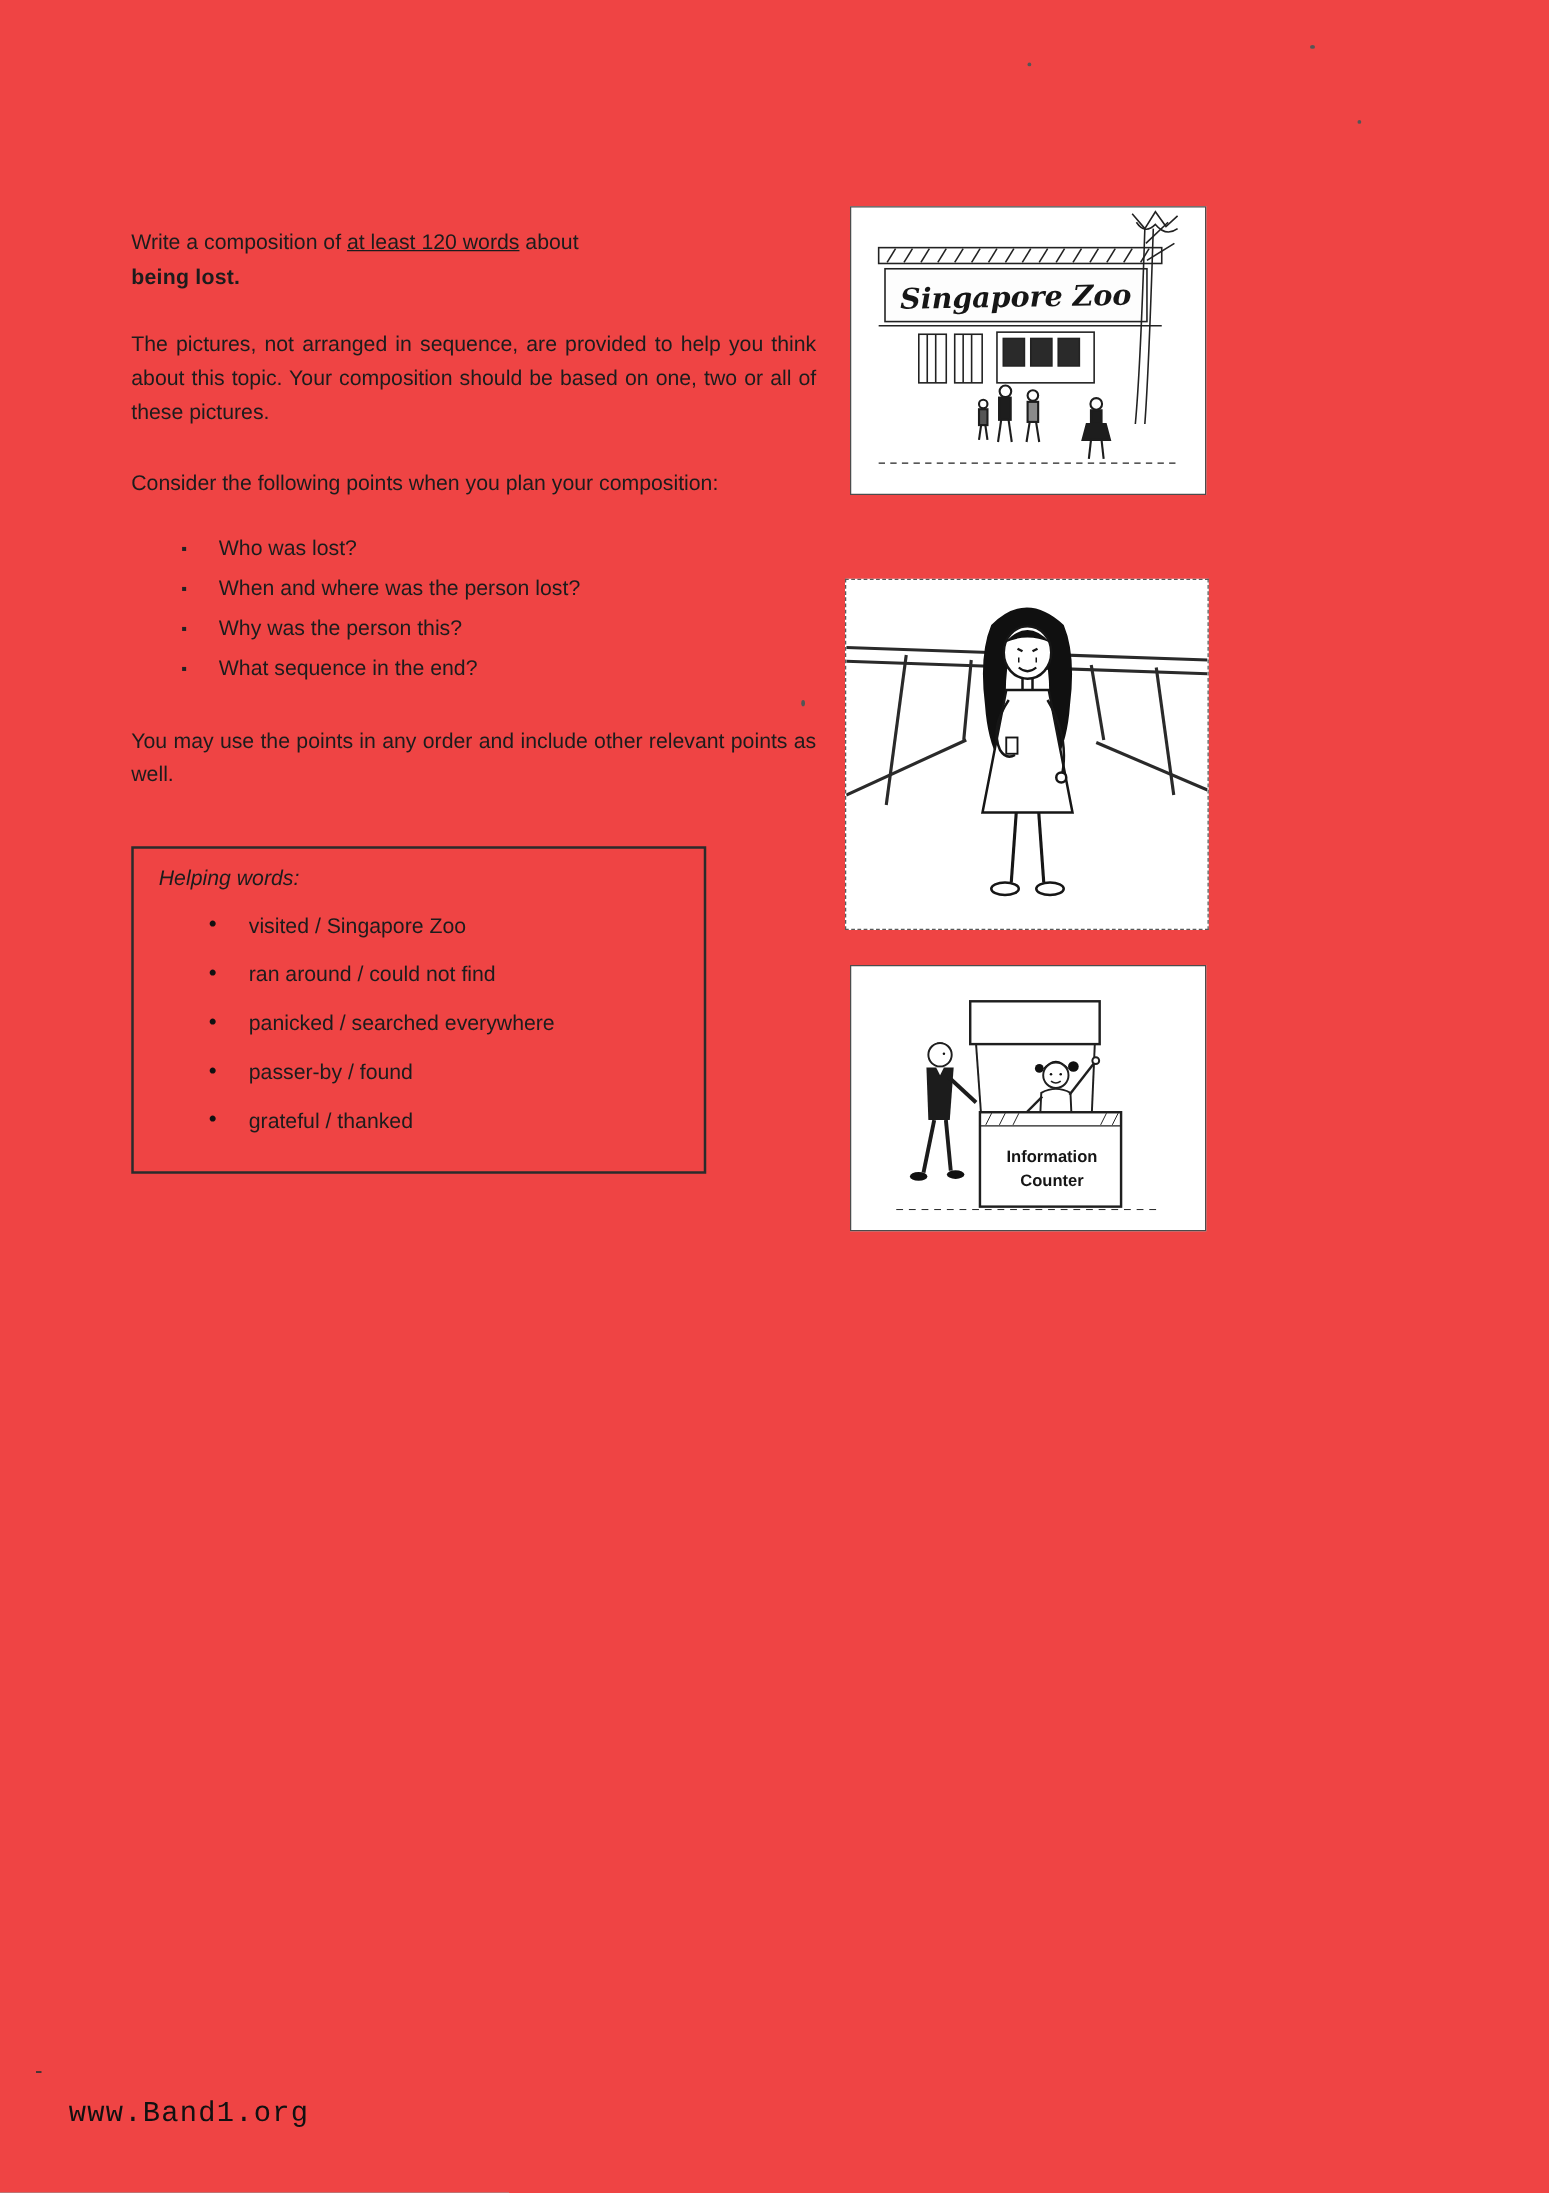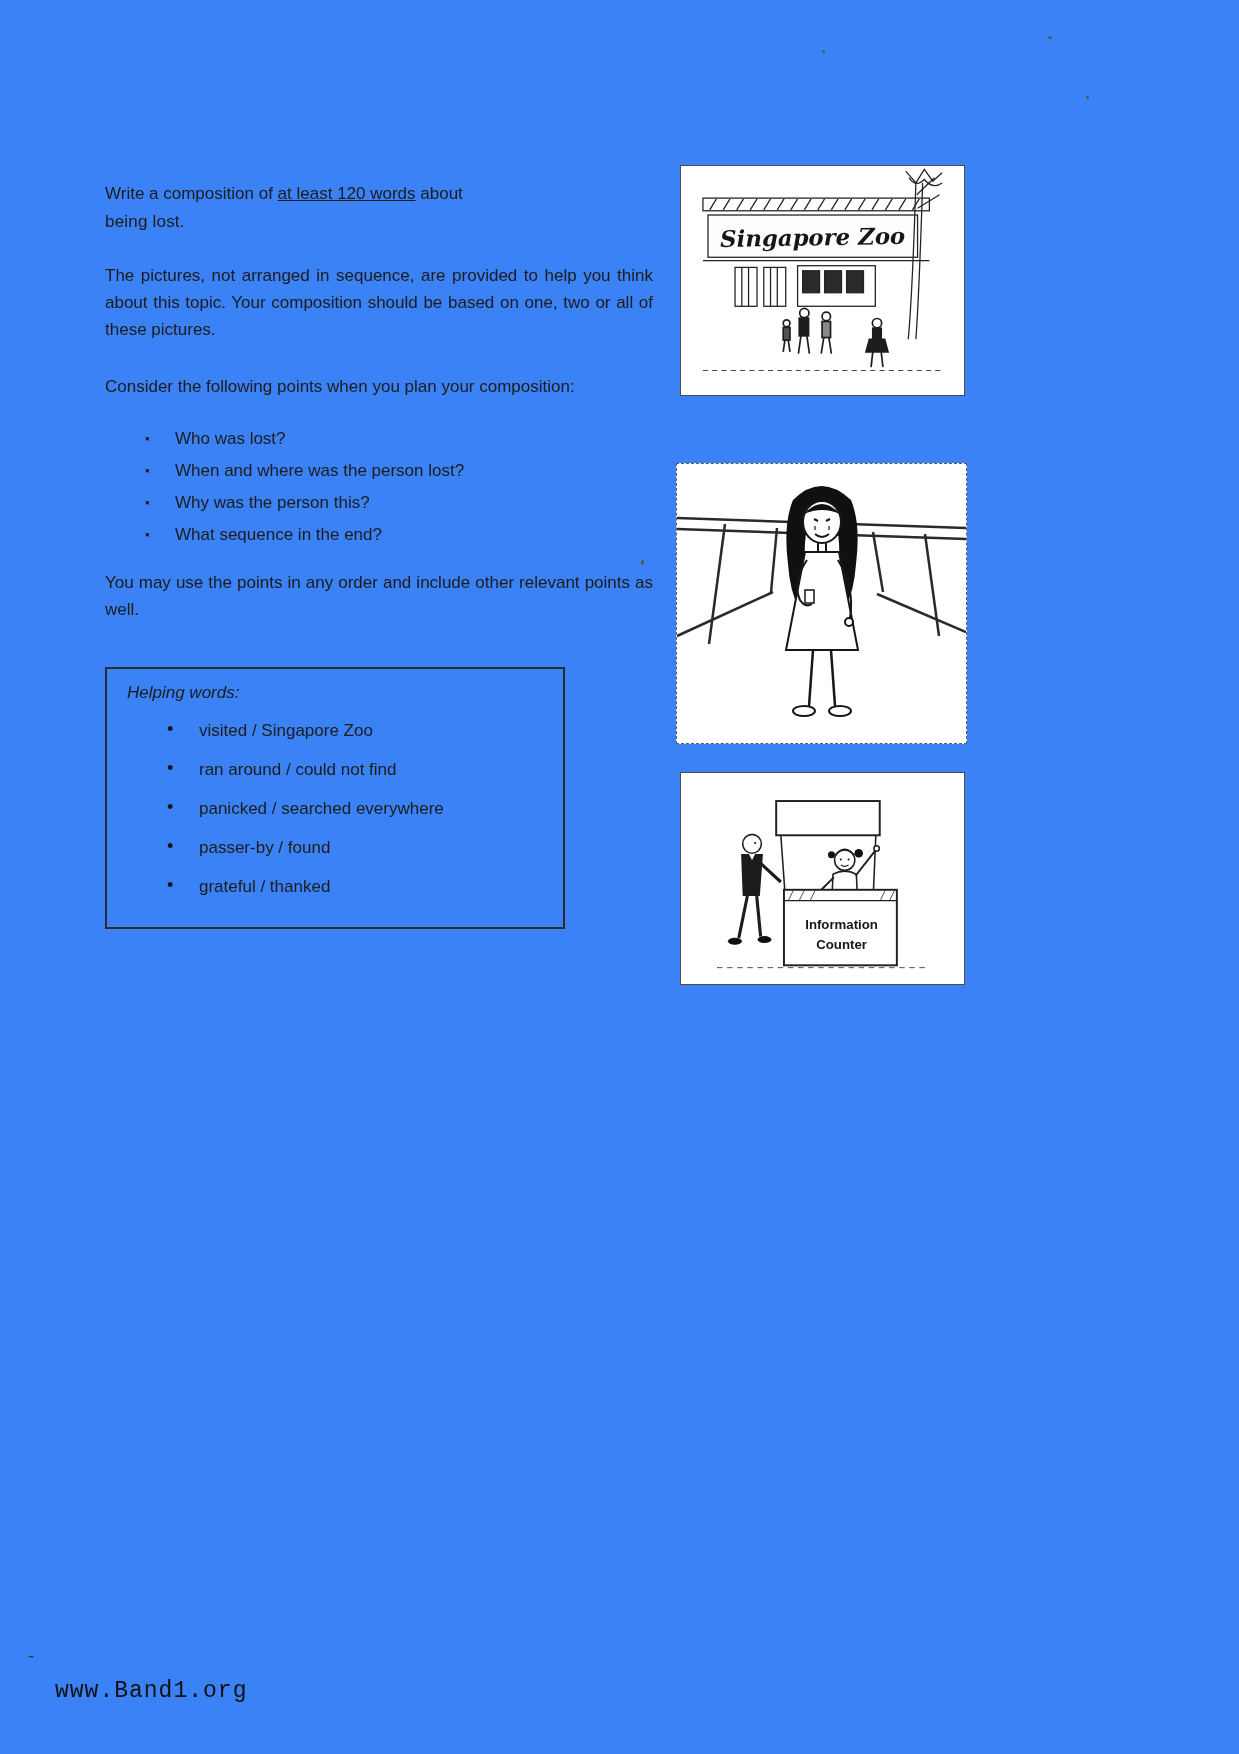--- a/index.html
+++ b/index.html
@@ -1,38 +1,38 @@
 <!DOCTYPE html>
 <html><head>
 <meta charset="utf-8">
 <style>
   html,body { margin:0; padding:0; background:#9a9a9a; }
   .page {
     position:relative;
     width:1239px; height:1754px;
     margin:0 auto;
-    background:#3b82f6;
+    background:#ef4444;
     font-family:"Liberation Sans", sans-serif;
     color:#1c1c1c;
     overflow:hidden;
   }
 
   
   .left-col {
     position:absolute;
     left:105px; top:180px;
     width:548px;
   }
   .intro {
     margin:0;
     font-size:17px;
     line-height:28px;
   }
   .intro .u { text-decoration:underline; }
-  .intro strong { font-weight:normal; letter-spacing:.2px; }
+  .intro strong { font-weight:bold; letter-spacing:.2px; }
 
   .para {
     margin:26px 0 0 0;
     font-size:17px;
     line-height:27px;
     text-align:justify;
   }
   .para.consider { margin-top:30px; }
 
   ul.points {
@@ -48,21 +48,21 @@
     padding-left:30px;
   }
   ul.points li::before {
     content:"▪";
     position:absolute;
     left:0; top:0;
     font-size:13px;
     color:#222;
   }
 
-  .order-note { margin-top:24px; }
+  .order-note { margin-top:34px; }
 
   .helping-box {
     margin-top:44px;
     width:416px;
     border:2px solid #2b2b2b;
     padding:14px 20px 30px 20px;
   }
   .helping-title {
     margin:0;
     font-size:17px;

